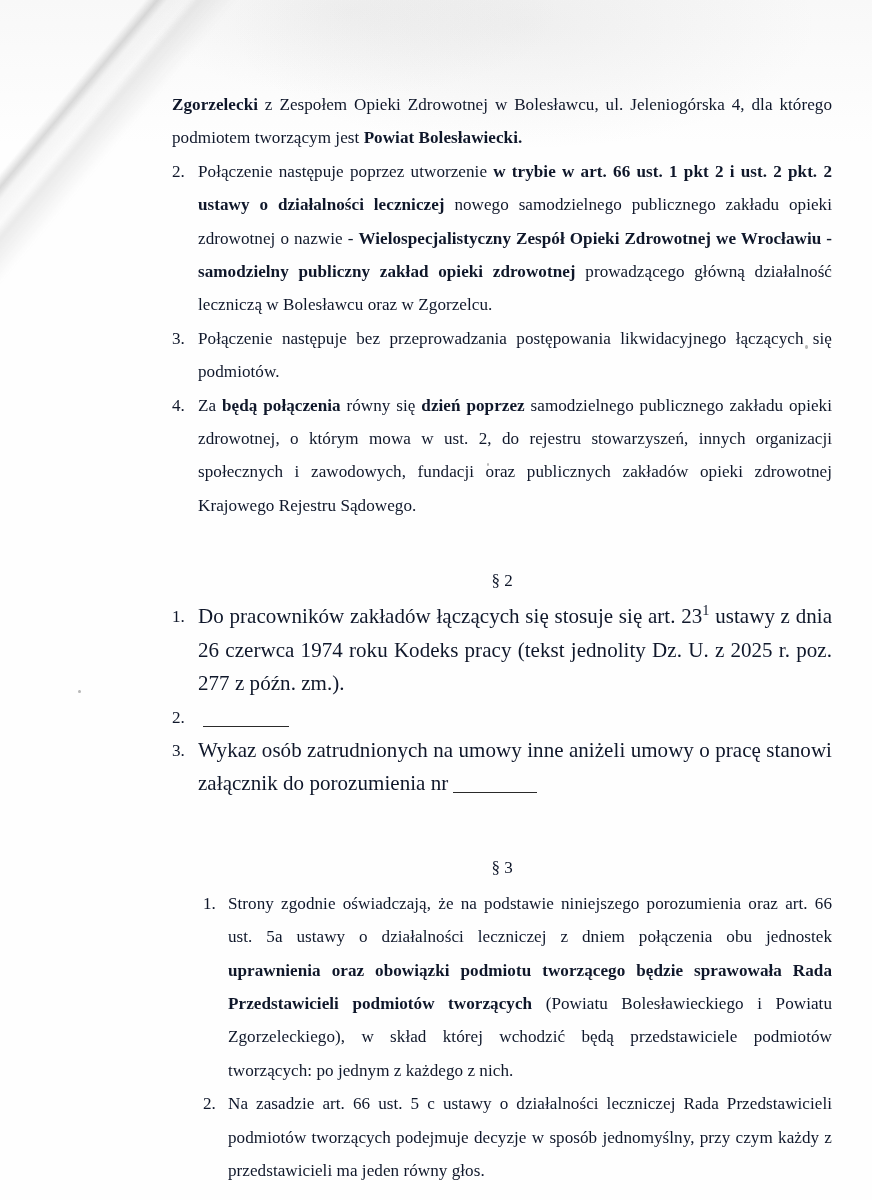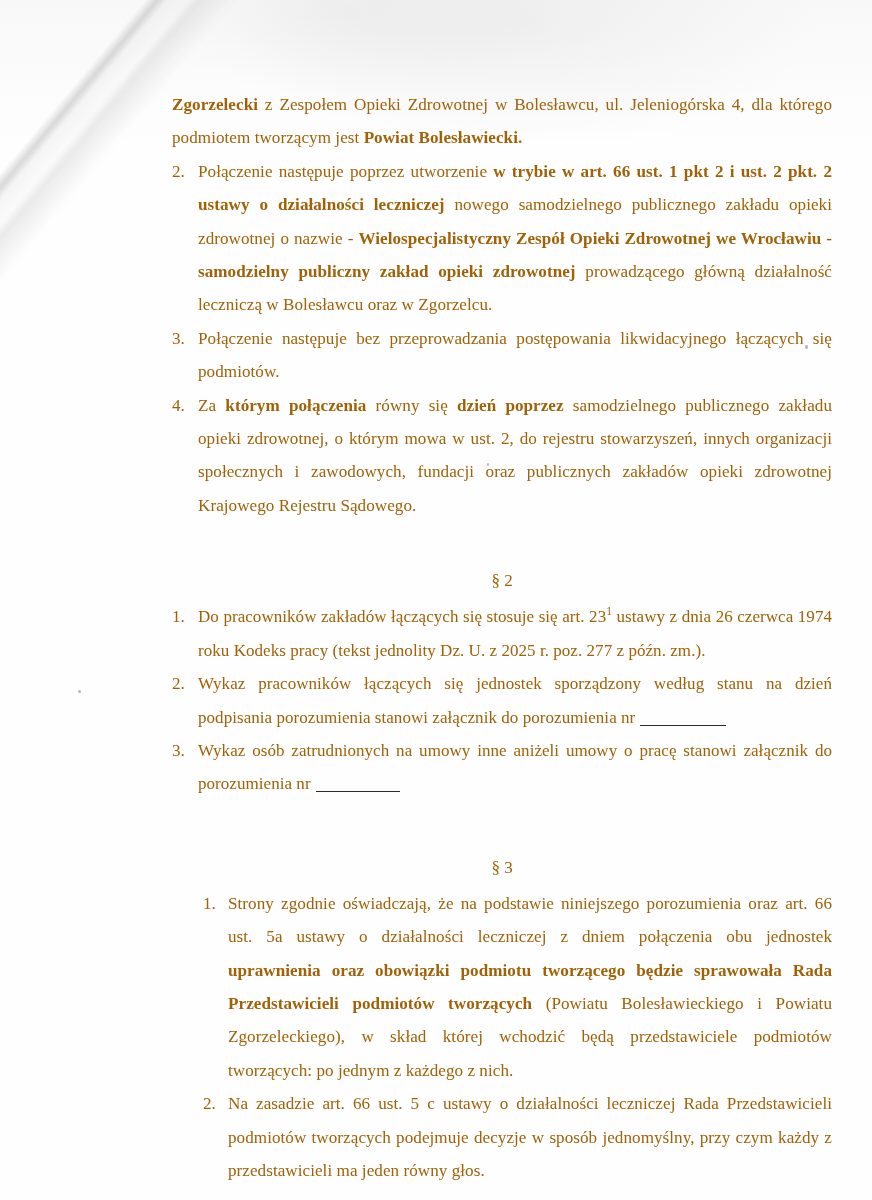--- a/index.html
+++ b/index.html
@@ -7,21 +7,21 @@
     padding: 0;
     background: #ffffff;
   }
   #page {
     position: relative;
     width: 872px;
     height: 1200px;
     background: #fefefe;
     overflow: hidden;
     font-family: "Liberation Serif", "DejaVu Serif", serif;
-    color: #a16207;
+    color: #0f172a;
   }
 
   
   .scan-noise {
     position: absolute;
     inset: 0;
     pointer-events: none;
     background:
       radial-gradient(ellipse 420px 180px at 60% 2%, rgba(150,150,150,0.10), rgba(255,255,255,0) 70%),
       radial-gradient(ellipse 300px 120px at 40% 1%, rgba(160,160,160,0.09), rgba(255,255,255,0) 70%),
@@ -97,21 +97,21 @@
     font-size: 17.1px;
     line-height: 33.4px;
   }
 
   
   #content .deep { margin-left: 31px; }
   #content .deep .hang { padding-left: 25px; }
 
   
   .condensed p.para {
-    font-size: 17px;
+    font-size: 21px;
     transform-origin: left center;
   }
 
   b, .b { font-weight: bold; }
 
   .sec {
     text-align: center;
     font-size: 17px;
     line-height: 26px;
     margin: 0;
@@ -160,36 +160,36 @@
       <p class="para"><span>Połączenie następuje poprzez utworzenie </span><b>w trybie w art. 66 ust. 1 pkt 2 i ust. 2 pkt. 2 ustawy o działalności leczniczej</b><span> nowego samodzielnego publicznego zakładu opieki zdrowotnej o nazwie - </span><b>Wielospecjalistyczny Zespół Opieki Zdrowotnej we Wrocławiu - samodzielny publiczny zakład opieki zdrowotnej</b><span> prowadzącego główną działalność leczniczą w Bolesławcu oraz w Zgorzelcu.</span></p>
     </div>
 
     <div class="item hang">
       <span class="marker">3.</span>
       <p class="para last-left"><span>Połączenie następuje bez przeprowadzania postępowania likwidacyjnego łączących się podmiotów.</span></p>
     </div>
 
     <div class="item hang">
       <span class="marker">4.</span>
-      <p class="para last-left"><span>Za </span><b>którym połączenia</b><span> równy się </span><b>dzień poprzez</b><span> samodzielnego publicznego zakładu opieki zdrowotnej, o którym mowa w ust. 2, do rejestru stowarzyszeń, innych organizacji społecznych i zawodowych, fundacji oraz publicznych zakładów opieki zdrowotnej Krajowego Rejestru Sądowego.</span></p>
+      <p class="para last-left"><span>Za </span><b>będą połączenia</b><span> równy się </span><b>dzień poprzez</b><span> samodzielnego publicznego zakładu opieki zdrowotnej, o którym mowa w ust. 2, do rejestru stowarzyszeń, innych organizacji społecznych i zawodowych, fundacji oraz publicznych zakładów opieki zdrowotnej Krajowego Rejestru Sądowego.</span></p>
     </div>
 
     <div class="gap-sec-top"></div>
     <p class="sec">§ 2</p>
     <div class="gap-sec-bot"></div>
 
     <div class="condensed">
       <div class="item hang">
         <span class="marker">1.</span>
         <p class="para last-left"><span>Do pracowników zakładów łączących się stosuje się art. 23</span><sup class="sup">1</sup><span> ustawy z dnia 26 czerwca 1974 roku Kodeks pracy (tekst jednolity Dz. U. z 2025 r. poz. 277 z późn. zm.).</span></p>
       </div>
 
       <div class="item hang">
         <span class="marker">2.</span>
-        <p class="para last-left"><span>Wykaz pracowników łączących się jednostek sporządzony według stanu na dzień podpisania porozumienia stanowi załącznik do porozumienia nr</span><span class="blank"></span></p>
+        <p class="para last-left"><span class="blank"></span></p>
       </div>
 
       <div class="item hang">
         <span class="marker">3.</span>
         <p class="para last-left"><span>Wykaz osób zatrudnionych na umowy inne aniżeli umowy o pracę stanowi załącznik do porozumienia nr</span><span class="blank short"></span></p>
       </div>
     </div>
 
     <div class="gap-sec3-top"></div>
     <p class="sec">§ 3</p>

